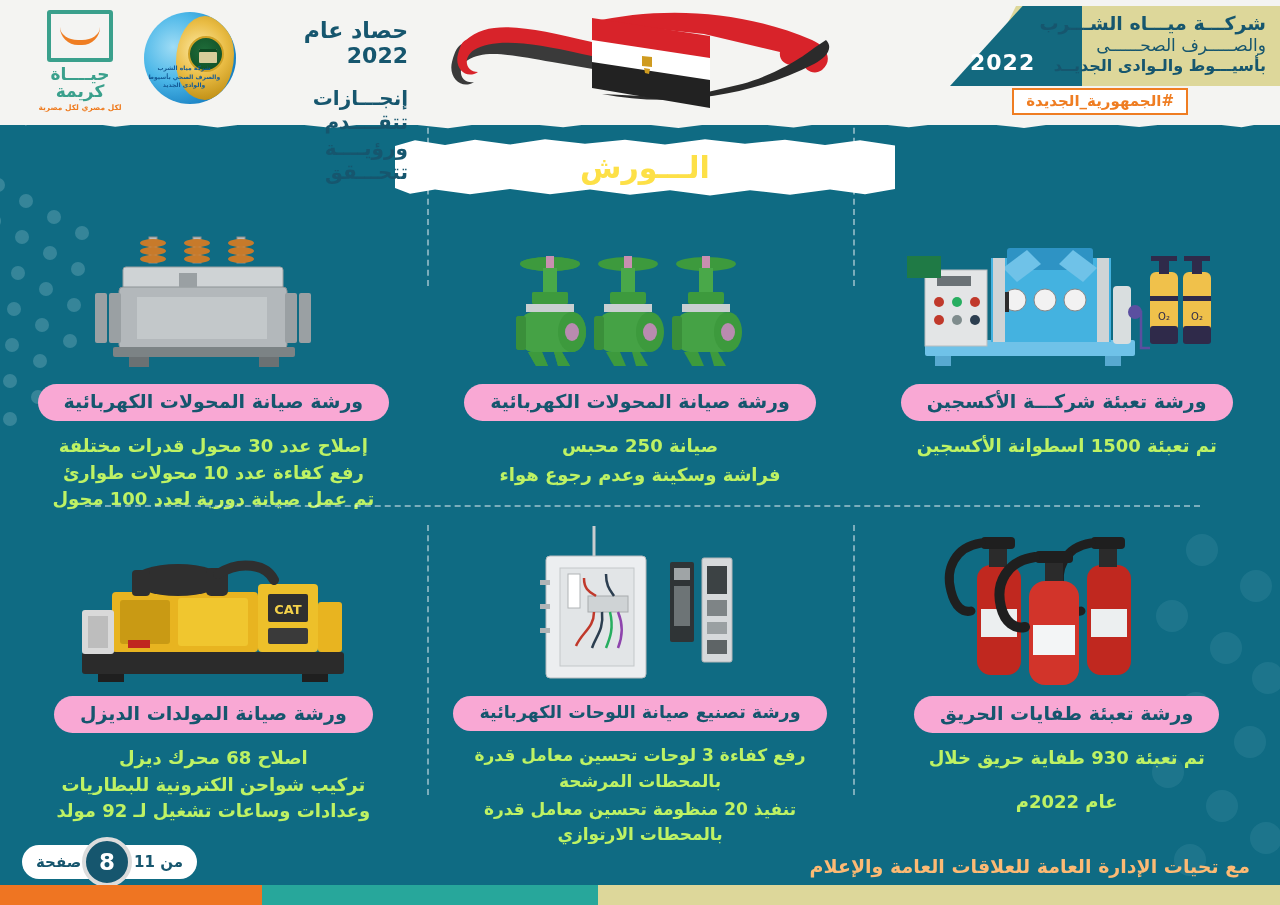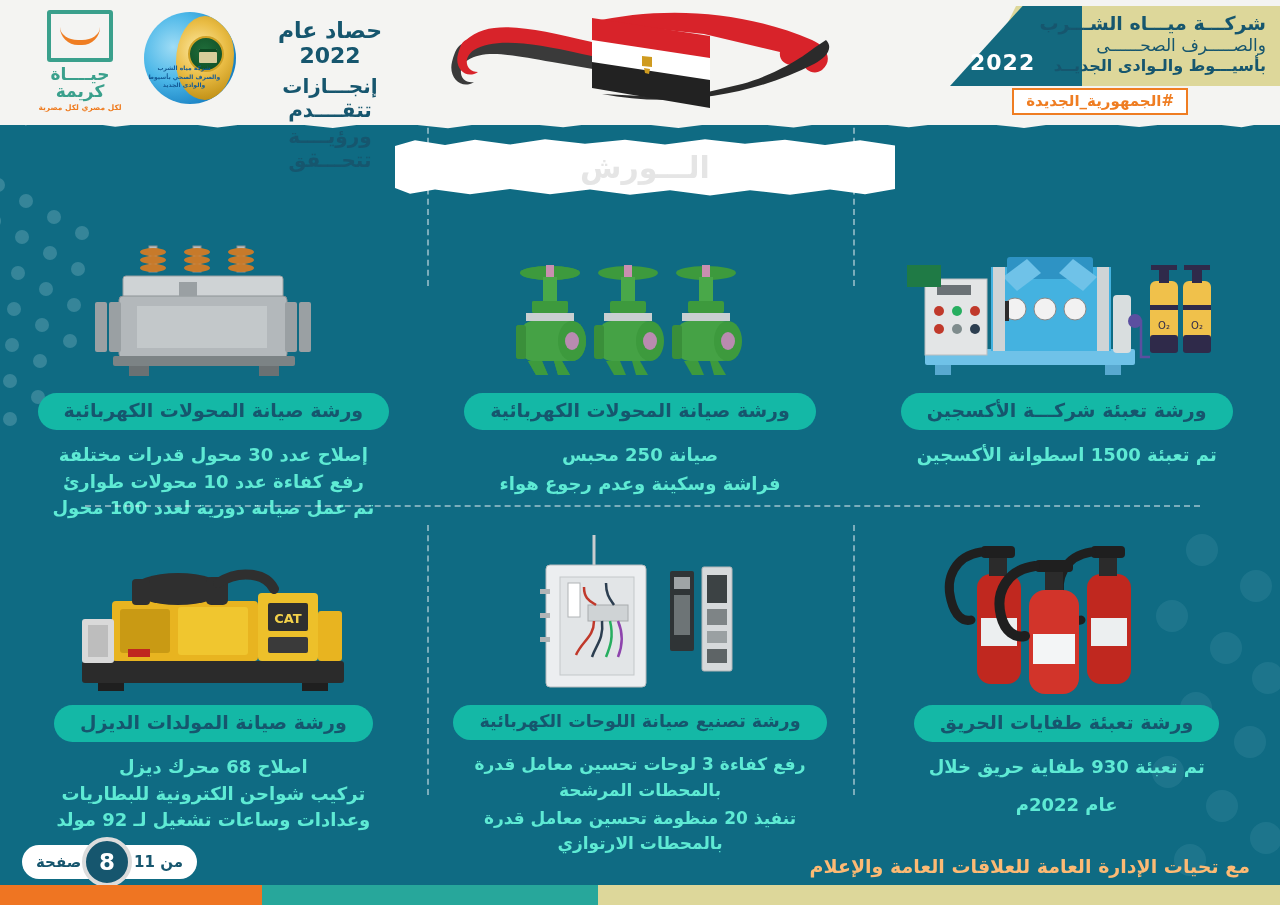--- a/index.html
+++ b/index.html
@@ -45,24 +45,24 @@
      background:radial-gradient(circle at 45% 40%, #1f6d3a 0%, #0e4a23 100%);
      border:2px solid #cfa126; }
   .emblem-seal:after { content:""; position:absolute; left:9px; top:11px;
      width:18px; height:14px; background:#d8cd9a; border-radius:1px;
      box-shadow:inset 0 3px 0 #0e4a23, inset 0 7px 0 #d8cd9a; }
   .emblem-txt { position:absolute; left:2px; top:52px; width:76px;
      font-size:6px; font-weight:bold; color:#145b96; line-height:1.45;
      text-align:center; }
 
   
-  .h-title { position:absolute; left:252px; top:18px; width:156px; text-align:center;
+  .h-title { position:absolute; left:252px; top:18px; width:156px; text-align:right;
      color:#16566e; }
   .h-title .l1 { font-size:22px; font-weight:bold; letter-spacing:-.5px; }
-  .h-title .l2 { font-size:20px; font-weight:bold; margin-top:6px; }
+  .h-title .l2 { font-size:20px; font-weight:bold; margin-top:18px; }
   .h-title .l3 { font-size:20px; font-weight:bold; margin-top:2px; }
 
   
   .flag-wrap { position:absolute; left:442px; top:4px; width:400px; height:112px; }
 
   
   .rbanner { position:absolute; right:0; top:6px; width:330px; height:80px; }
   .rbanner-shape { position:absolute; inset:0;
      background:#ddd79a; clip-path:polygon(20% 0%, 100% 0%, 100% 100%, 8% 100%); }
   .rbanner-tri { position:absolute; left:0; top:0; width:132px; height:80px;
@@ -91,47 +91,47 @@
      z-index:1; opacity:.30; }
 
   
   .brush { position:absolute; left:395px; top:138px; width:500px; height:58px; z-index:3; }
   .brush-bg { position:absolute; inset:0; background:#ffffff;
      clip-path:polygon(0% 14%,4% 4%,10% 12%,16% 3%,23% 11%,30% 2%,38% 10%,46% 3%,
         54% 11%,62% 2%,70% 10%,78% 3%,86% 12%,93% 4%,100% 13%,
         100% 88%,94% 97%,87% 89%,79% 98%,71% 90%,63% 99%,55% 90%,47% 98%,
         39% 89%,31% 97%,23% 88%,15% 97%,8% 89%,3% 96%,0% 86%); }
   .brush-text { position:absolute; inset:0; display:flex; align-items:center;
-     justify-content:center; font-size:30px; font-weight:bold; color:#e5e5e5;
+     justify-content:center; font-size:30px; font-weight:bold; color:#fde047;
      letter-spacing:1px; }
 
   
-  .grid { position:absolute; left:0; top:221px; width:1280px; height:635px; z-index:2;
+  .grid { position:absolute; left:0; top:212px; width:1280px; height:635px; z-index:2;
      display:grid; grid-template-columns:1fr 1fr 1fr; grid-template-rows:1fr 1fr; }
   .cell { position:relative; padding:6px 18px 0; display:flex;
      flex-direction:column; align-items:center; }
 
   
   .vsep { position:absolute; top:16px; width:0; height:270px;
      border-right:2px dashed rgba(255,255,255,.45); z-index:3; }
   .vsep.a { left:427px; }
   .vsep.b { left:853px; }
   .vsep.c { left:427px; top:525px; }
   .vsep.d { left:853px; top:525px; }
   
   .hsep { position:absolute; left:85px; top:505px; width:1115px; height:0;
      border-top:2px dashed rgba(255,255,255,.45); z-index:3; }
 
   .art { height:160px; display:flex; align-items:flex-end; justify-content:center;
      margin-bottom:6px; }
-  .pill { background:#14b8a6; color:#16566e; font-size:19px; font-weight:bold;
+  .pill { background:#f9a8d4; color:#16566e; font-size:19px; font-weight:bold;
      border-radius:24px; padding:7px 26px 9px; text-align:center; line-height:1.1;
      white-space:nowrap; }
   .pill.small { font-size:17.5px; }
-  .body-text { color:#5eead4; font-size:18px; font-weight:bold; 
+  .body-text { color:#bef264; font-size:18px; font-weight:bold; 
      line-height:1.48; margin-top:12px; }
   .body-text.sm { font-size:17px; }
 
   
   .pagepill { position:absolute; left:22px; bottom:26px; width:175px; height:34px;
      background:#ffffff; border-radius:18px; z-index:6;
      display:flex; align-items:center; justify-content:space-between;
      padding:0 14px; }
   .pagepill .lbl { font-size:15px; font-weight:bold; color:#16566e; }
   .pagecircle { position:absolute; left:82px; bottom:18px; width:50px; height:50px;
@@ -397,21 +397,21 @@
           <rect x="92" y="56" width="50" height="104" rx="16" fill="#d2342a"></rect>
           <rect x="96" y="100" width="42" height="30" fill="#f3f5f6"></rect>
           <rect x="108" y="36" width="18" height="20" fill="#2b2b2b"></rect>
           <rect x="98" y="26" width="38" height="12" rx="4" fill="#1f1f1f"></rect>
           <path d="M98,32 C70,36 58,58 64,82 C68,98 78,104 88,102" stroke="#1f1f1f" stroke-width="10" fill="none" stroke-linecap="round"></path>
         </g>
       </svg>
     </div>
     <div class="pill">ورشة تعبئة طفايات الحريق</div>
     <div class="body-text">تم تعبئة 930 طفاية حريق خلال</div>
-    <div class="body-text" style="margin-top:11px">عام 2022م</div>
+    <div class="body-text" style="margin-top:17px">عام 2022م</div>
   </div>
 
   <div class="cell">
     <div class="art">
       <svg width="260" height="170" viewBox="0 0 260 170">
         <line x1="84" y1="6" x2="84" y2="36" stroke="#c9cdcf" stroke-width="3"></line>
         <rect x="36" y="36" width="100" height="122" rx="4" fill="#eceef0" stroke="#b7bbbe"></rect>
         <rect x="50" y="48" width="74" height="98" fill="#e2e5e7" stroke="#c3c7c9"></rect>
         <rect x="58" y="54" width="12" height="34" fill="#ffffff" stroke="#b0b4b6"></rect>
         <rect x="78" y="76" width="40" height="16" fill="#cfd3d5" stroke="#a8acae"></rect>

